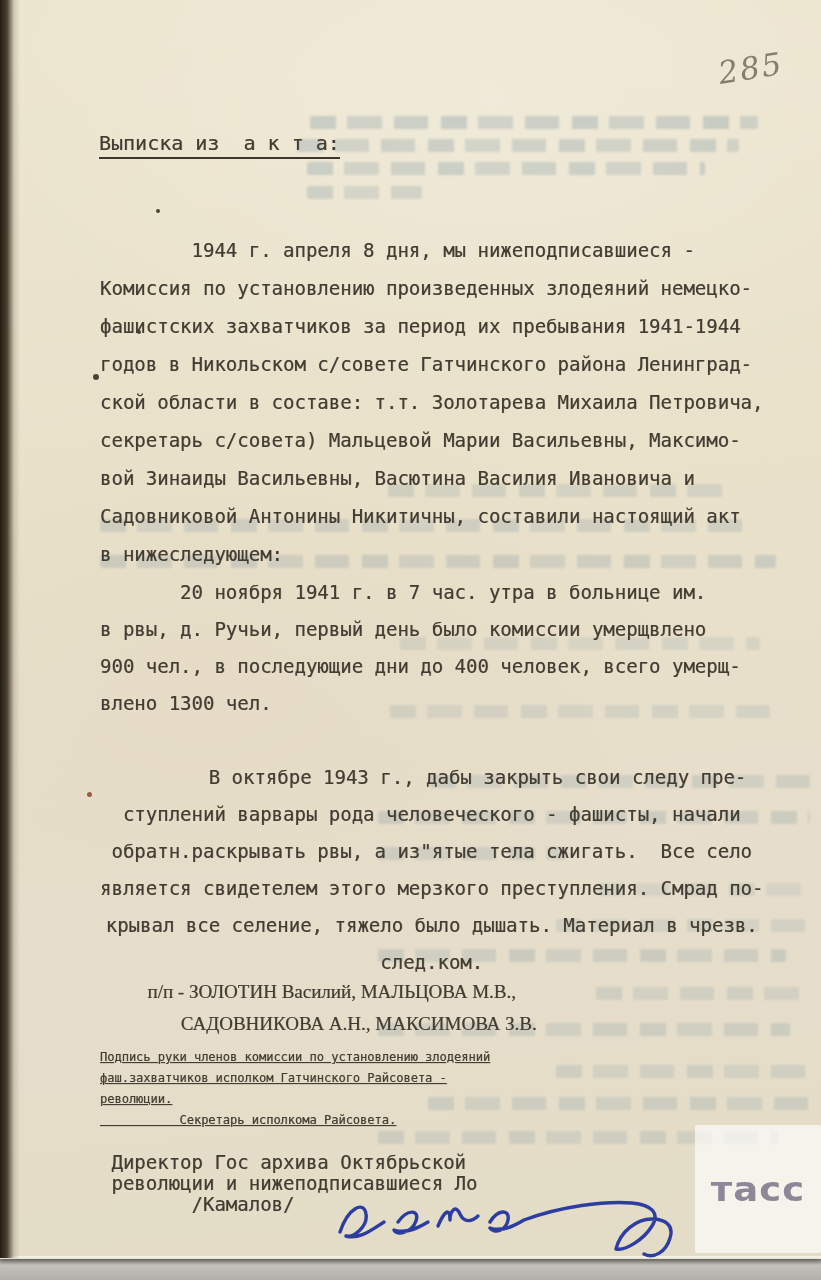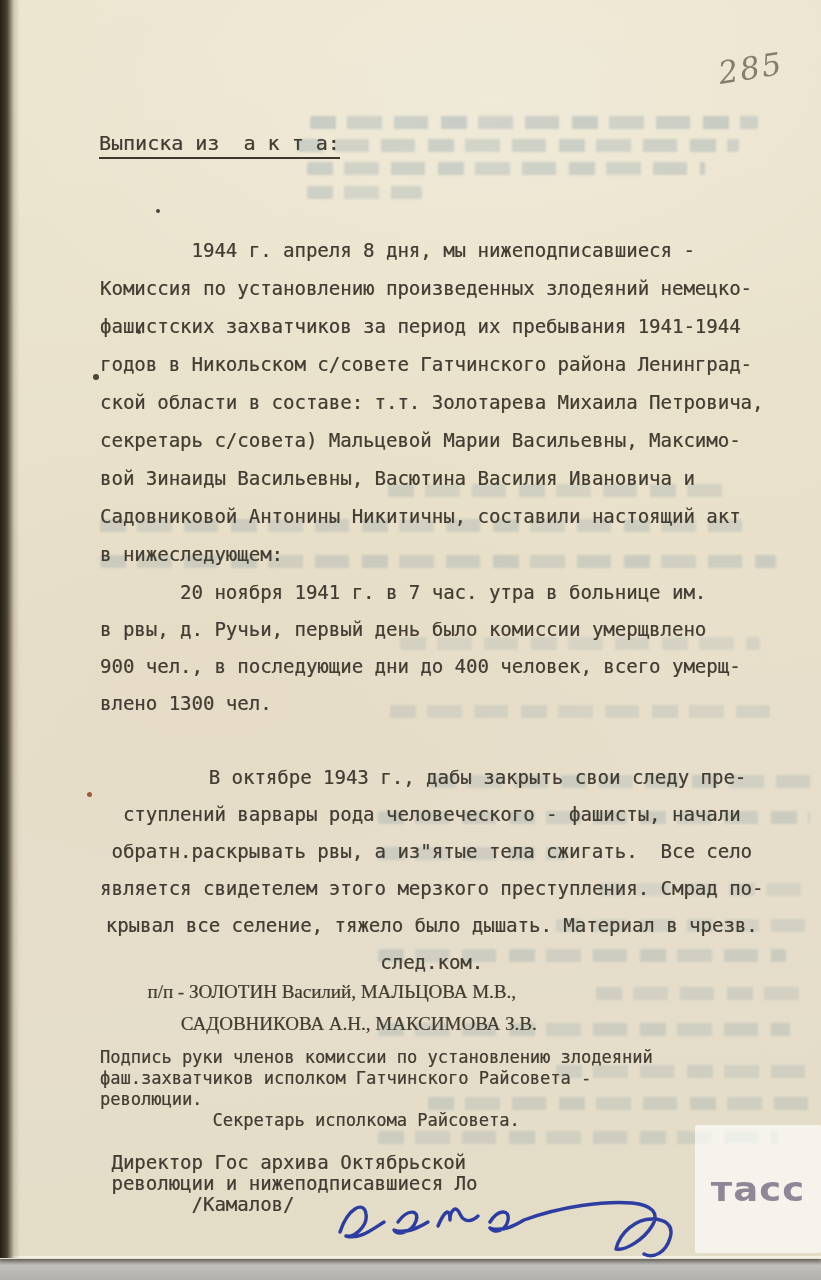--- a/index.html
+++ b/index.html
@@ -34,21 +34,21 @@
     position:absolute; white-space:pre; color:#423c32;
     text-shadow:.5px .4px 0 rgba(62,56,45,.35), -.2px 0 0 rgba(62,56,45,.2);
   }
   .typed .line{display:block;}
   #doc-title{left:99px; top:131px; font-size:20px;}
   #doc-title .u{display:inline-block; padding-bottom:2px; border-bottom:2px solid #3d372d;}
   #para1{left:100px; top:203px; font-size:19px; line-height:38px;margin-top:28px;}
   #para2{left:100px; top:574px; font-size:19px; line-height:37px;}
   #para3{left:100px; top:759px; font-size:19px; line-height:37px;text-align:center;}
   #signatories{left:100px; top:976px; font-size:19px; line-height:32px;font-family:Liberation Serif, serif;}
-  #certification{left:100px; top:1047px; font-size:17px; line-height:21px;}
+  #certification{left:100px; top:1047px; font-size:12px; line-height:21px;text-decoration:underline;}
   #director{left:100px; top:1152px; font-size:19px; line-height:21px;}
   
   #page-number{
     position:absolute; left:718px; top:48px; width:90px;
     font-family:"DejaVu Serif","Liberation Serif",serif;
     font-style:italic; font-size:31px; color:#857d6d;
     transform:rotate(-9deg); letter-spacing:2px;
   }
   
   .ghost{

